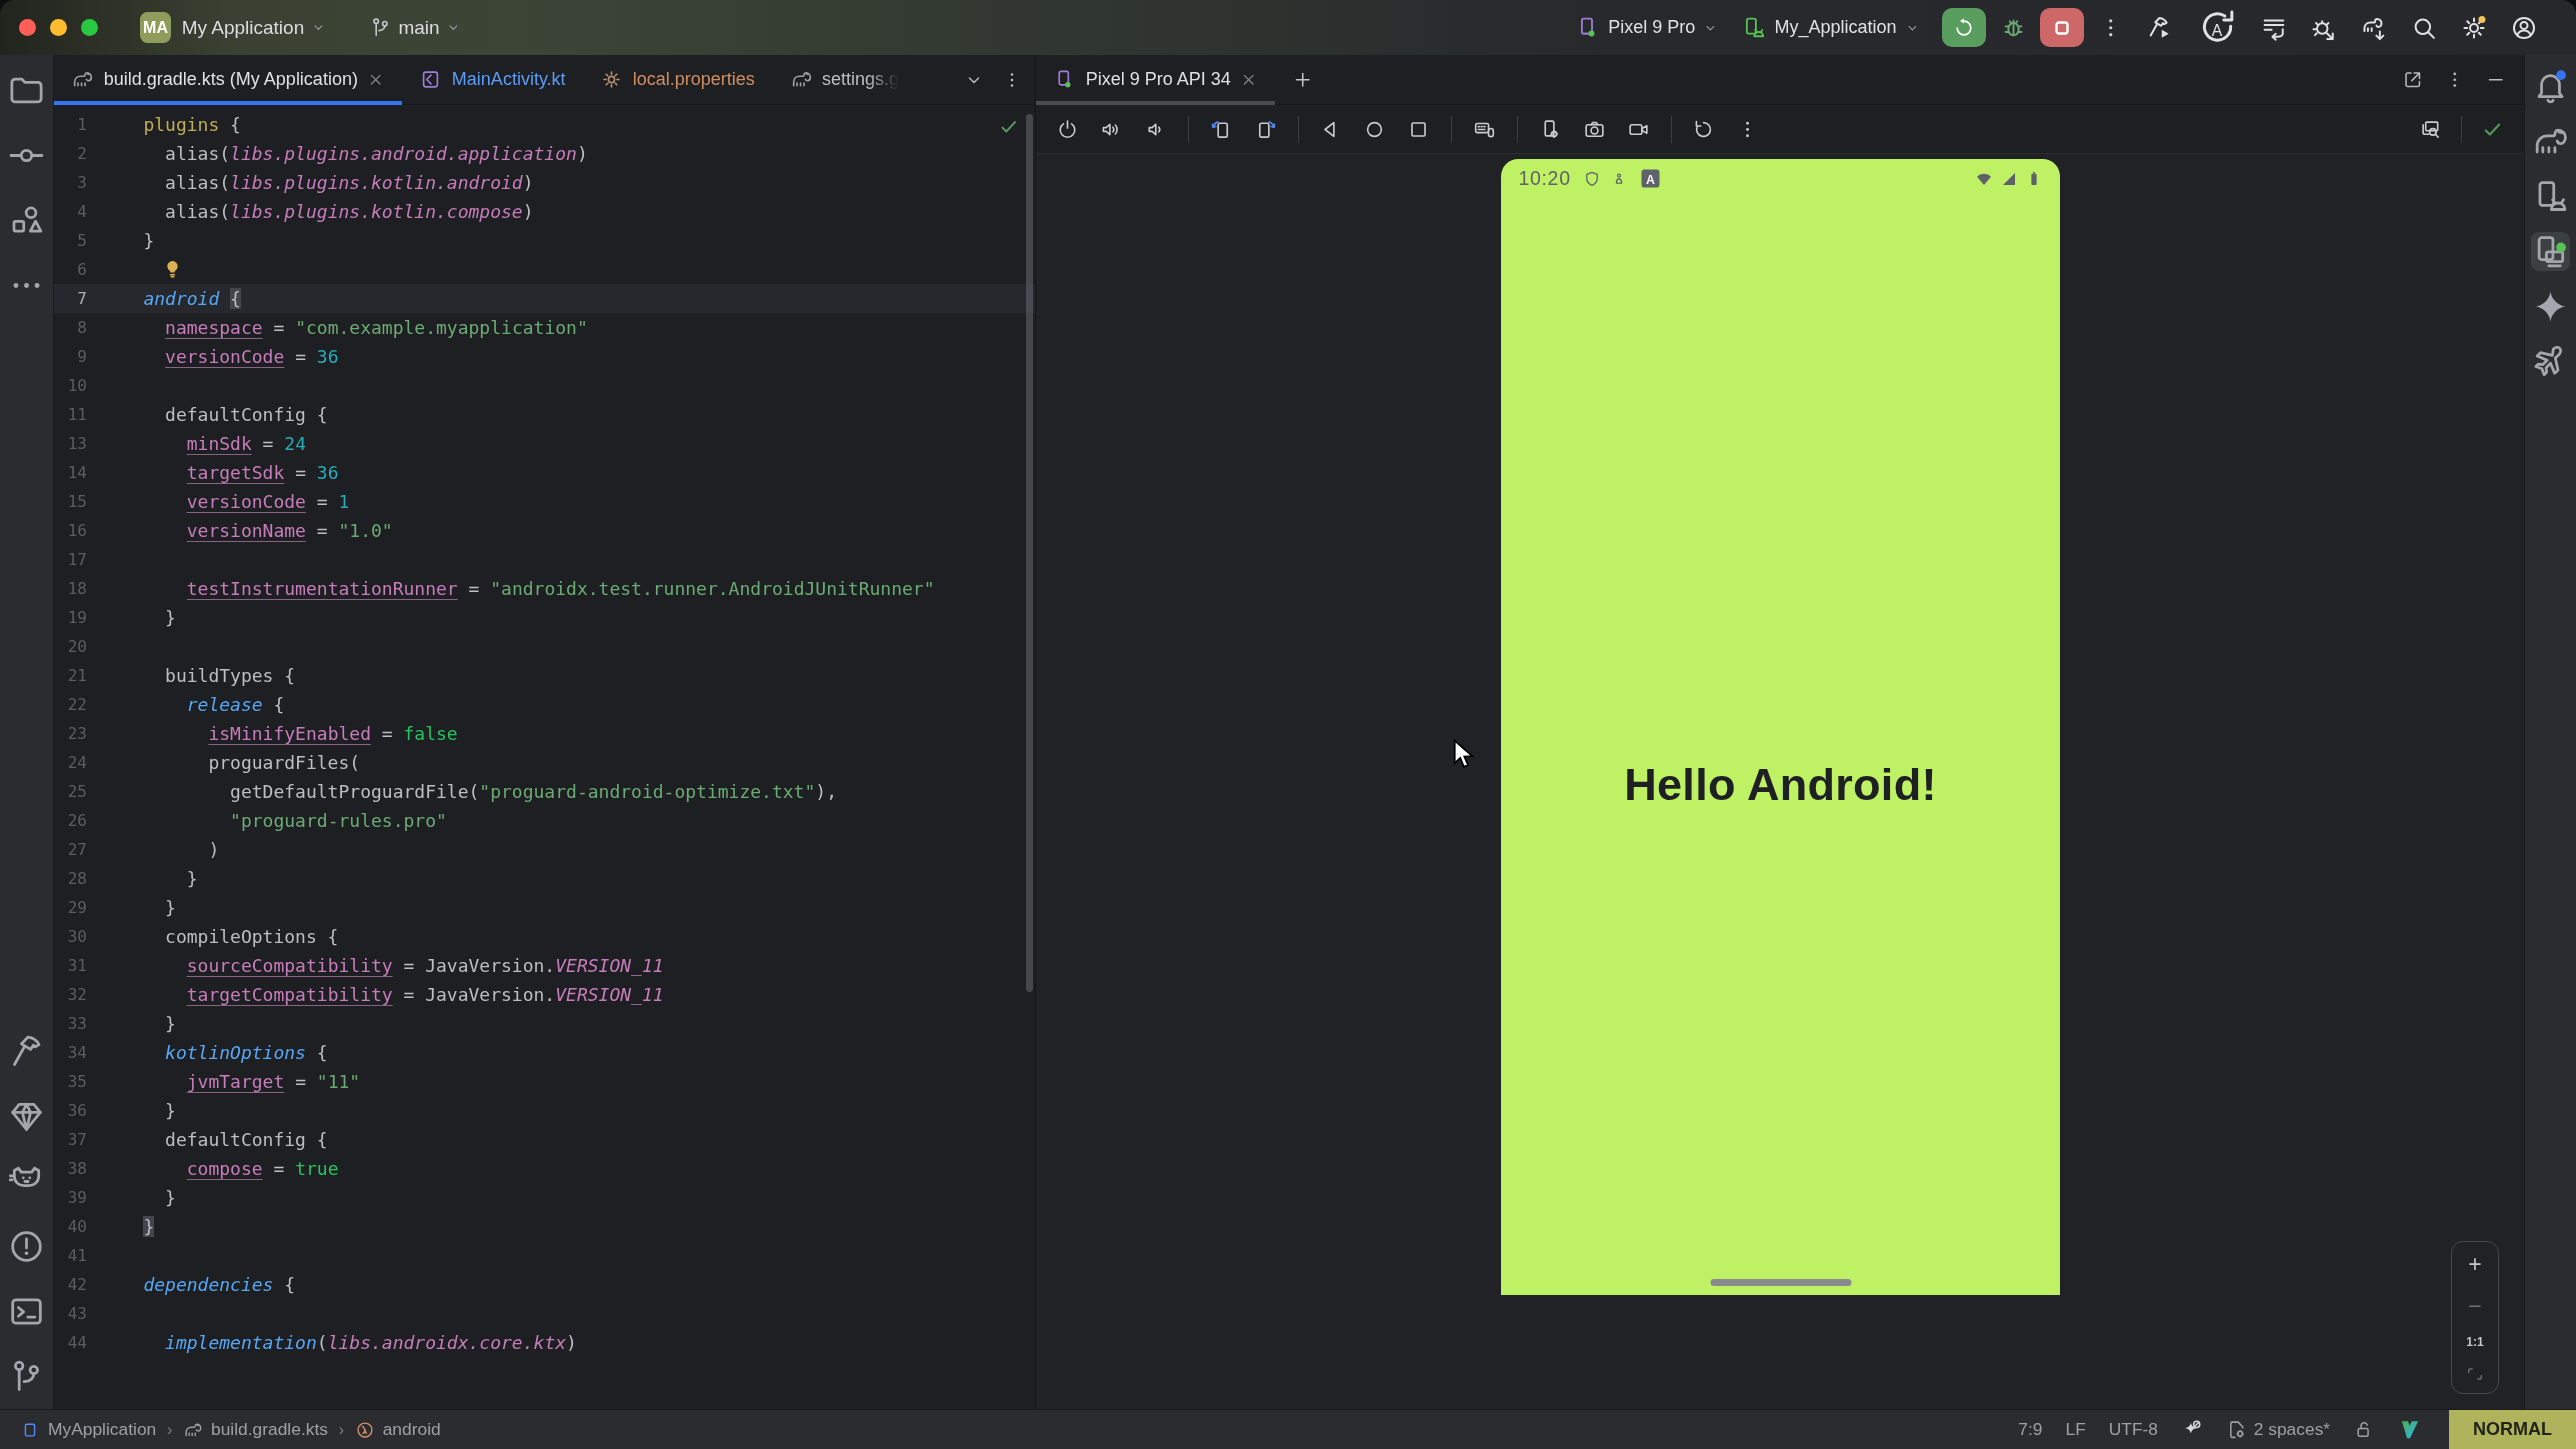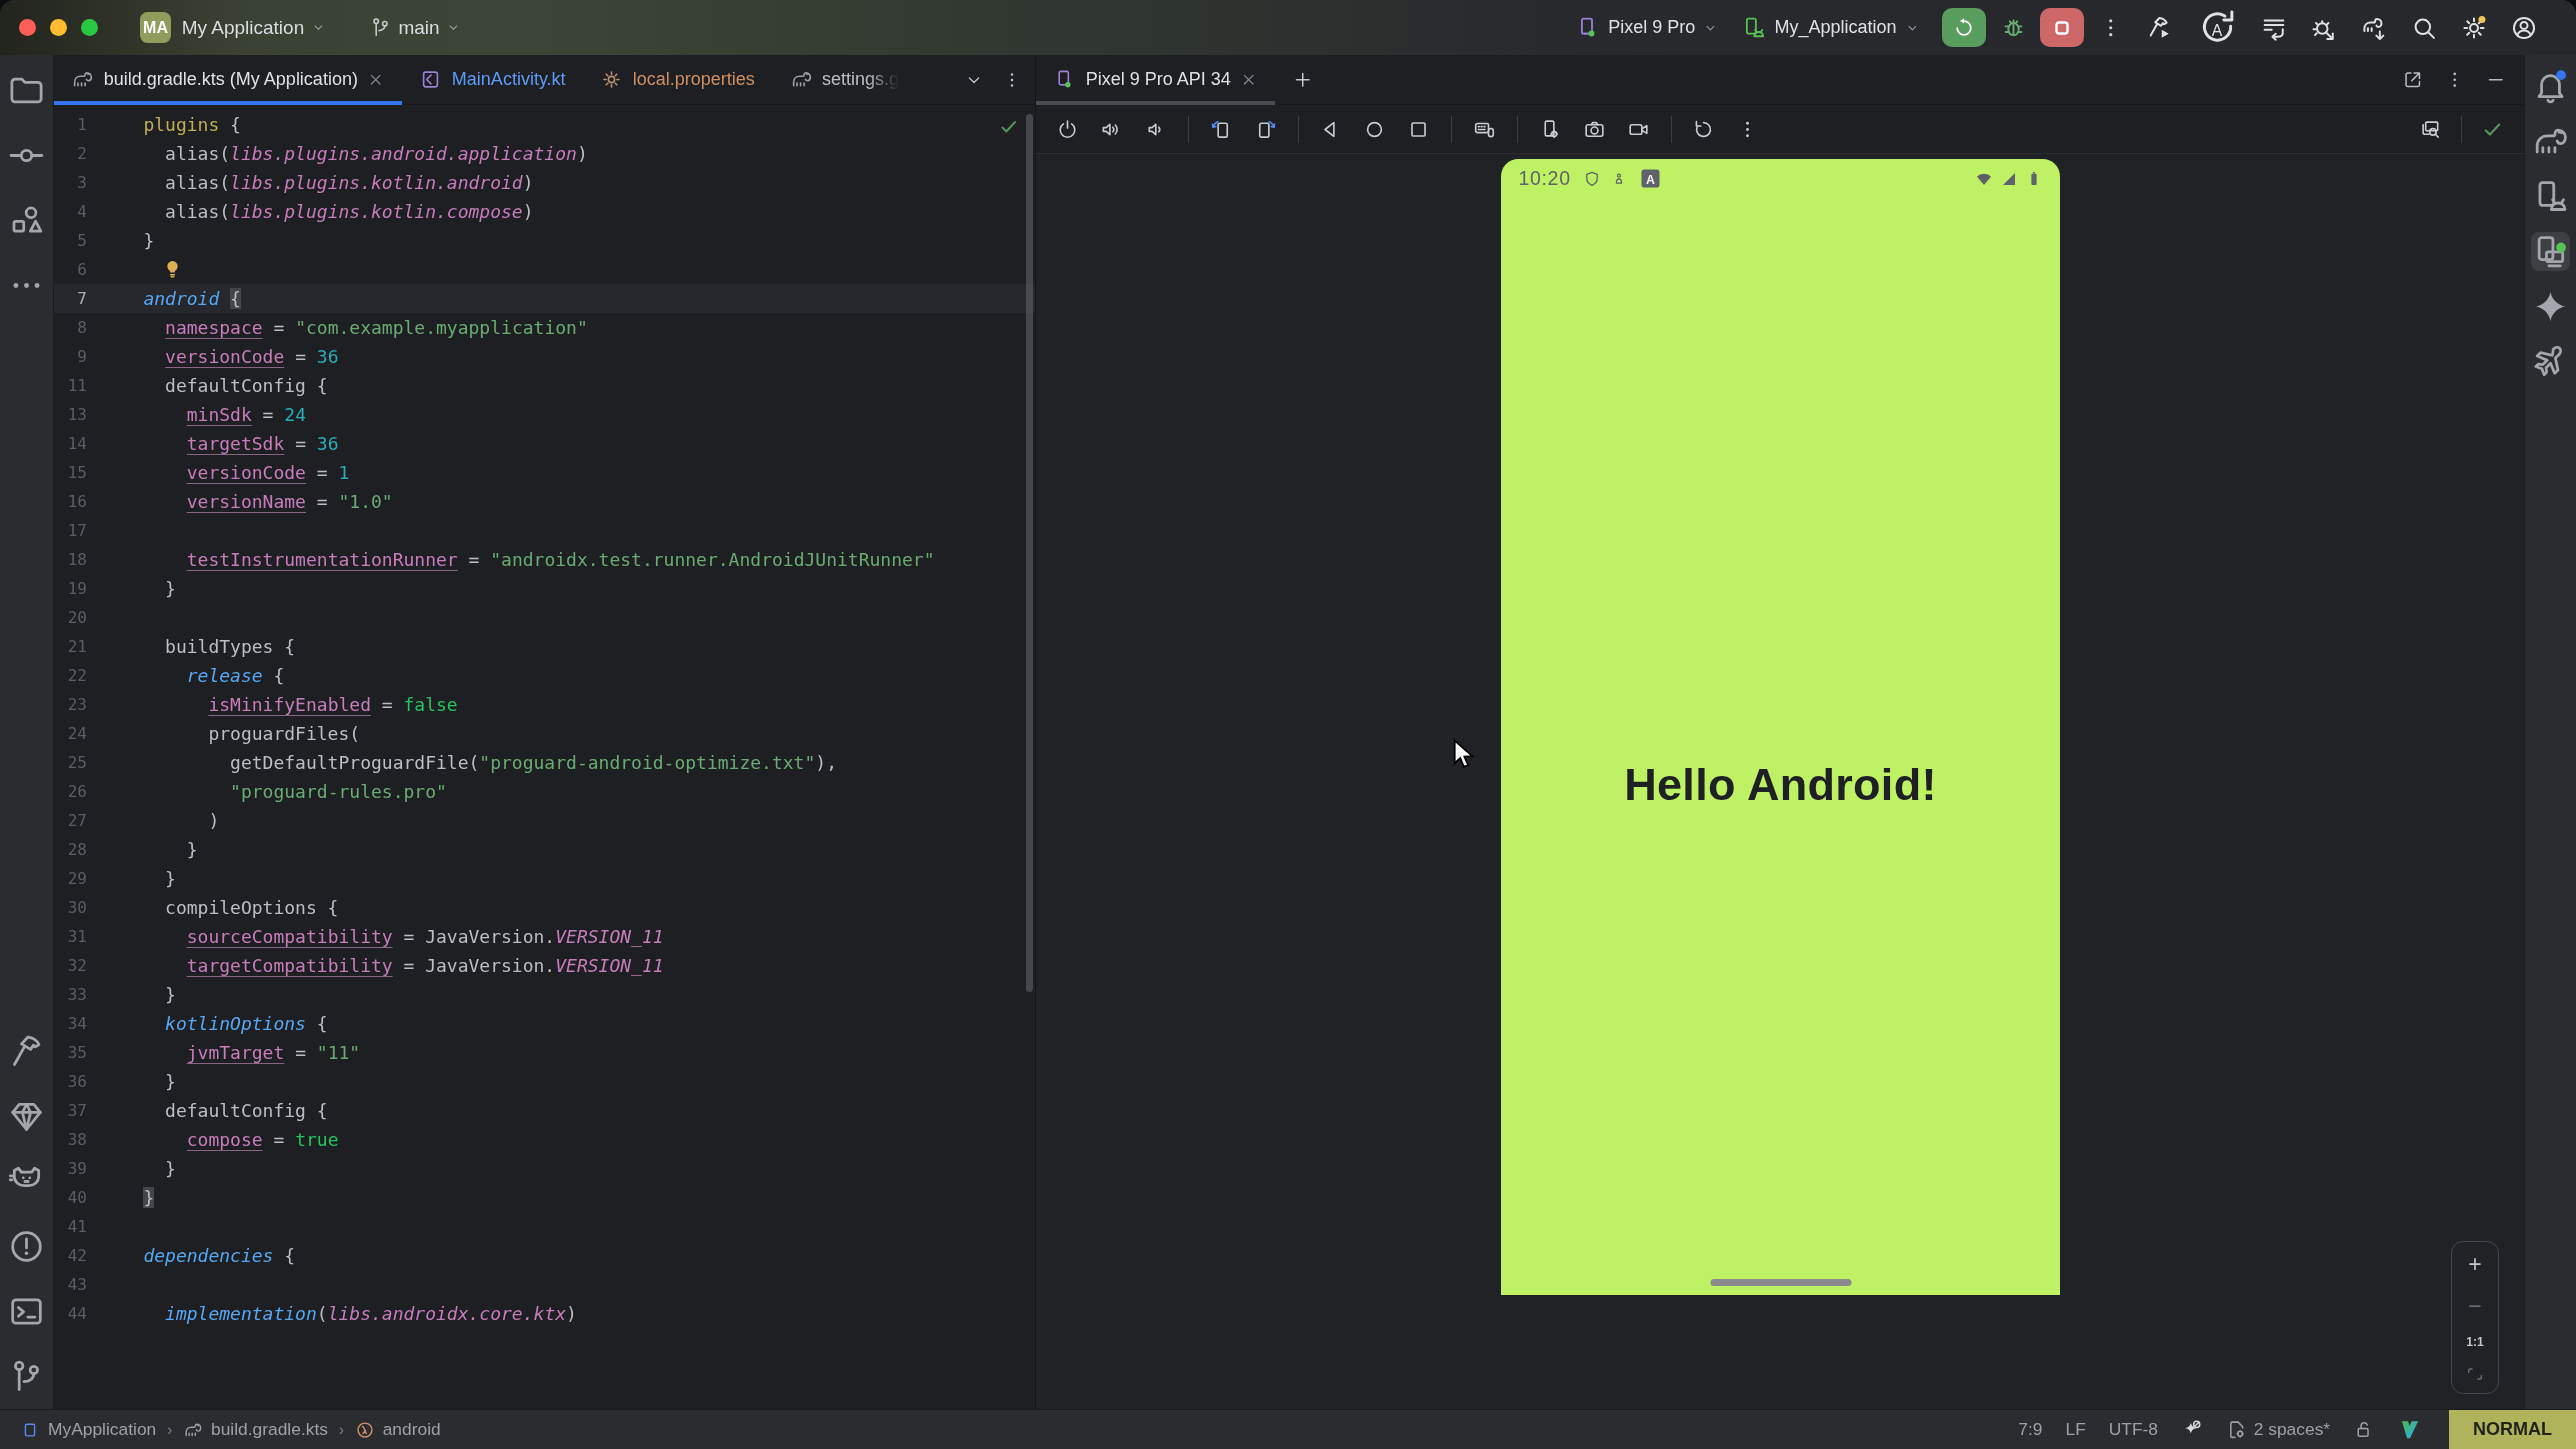--- a/index.html
+++ b/index.html
@@ -442,20 +442,25 @@
      <span class="ln">8</span>
      <span class="codetxt"><span class="t">  </span><span class="u">namespace</span><span class="t"> = </span><span class="s">"com.example.myapplication"</span></span>
 
    </div>
           <div class="line ">
      <span class="ln">9</span>
      <span class="codetxt"><span class="t">  </span><span class="u">versionCode</span><span class="t"> = </span><span class="n">36</span></span>
 
    </div>
           <div class="line ">
+     <span class="ln">10</span>
+     <span class="codetxt"></span>
+
+   </div>
+          <div class="line ">
      <span class="ln">11</span>
      <span class="codetxt"><span class="t">  defaultConfig {</span></span>
 
    </div>
           <div class="line ">
      <span class="ln">13</span>
      <span class="codetxt"><span class="t">    </span><span class="u">minSdk</span><span class="t"> = </span><span class="n">24</span></span>
 
    </div>
           <div class="line ">

